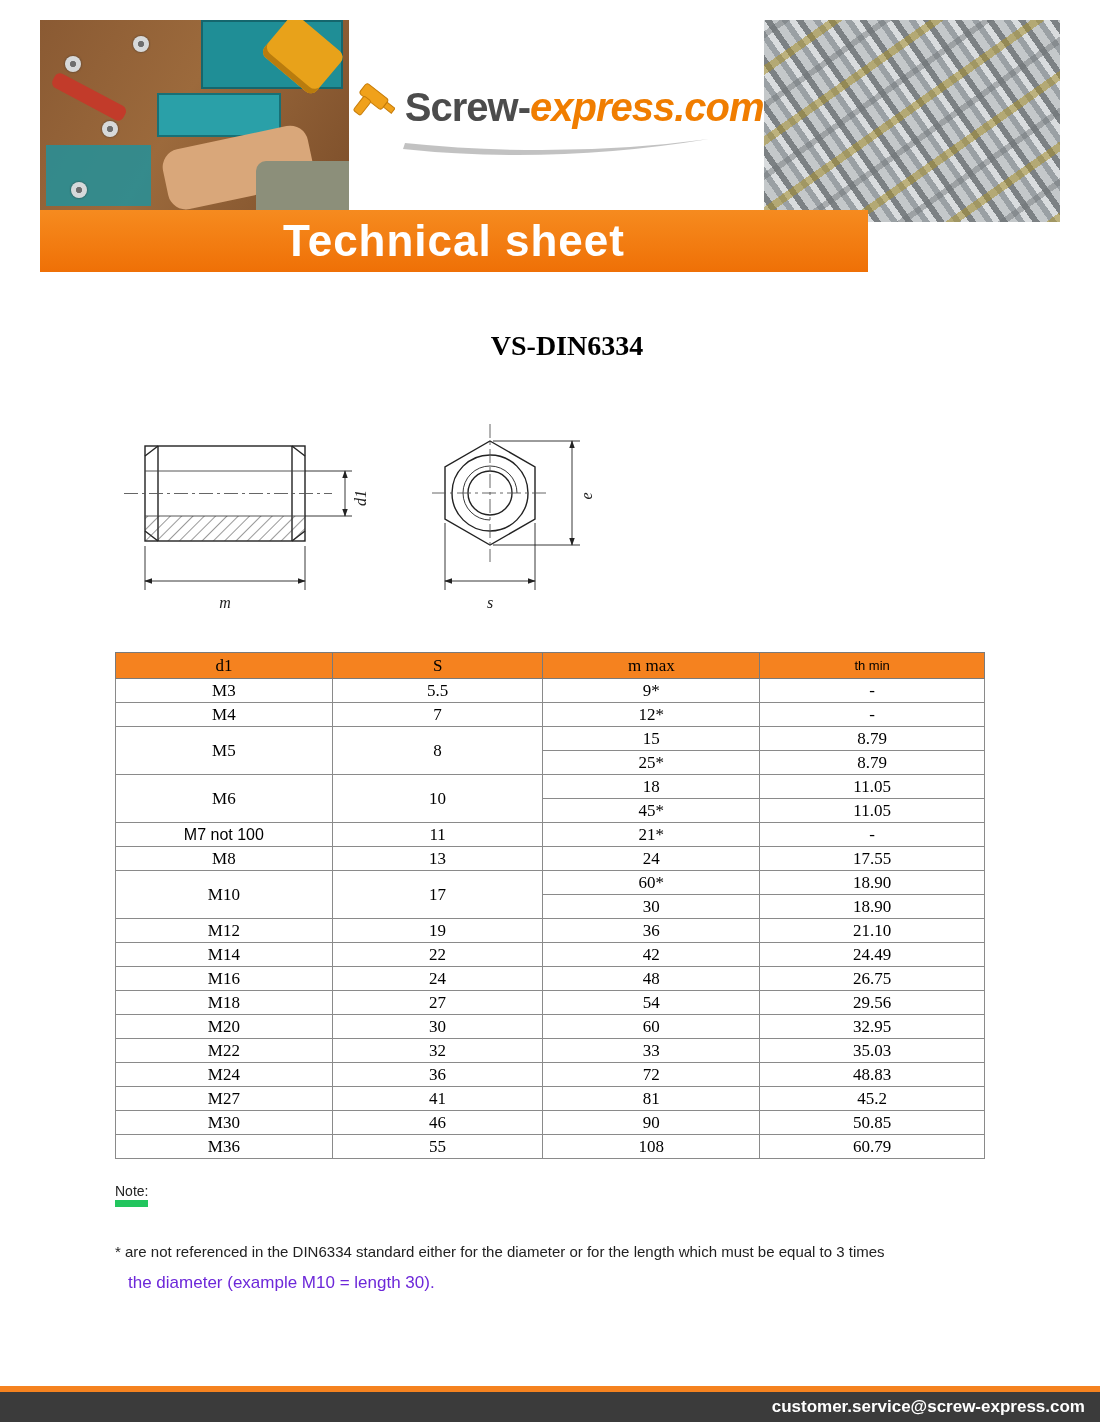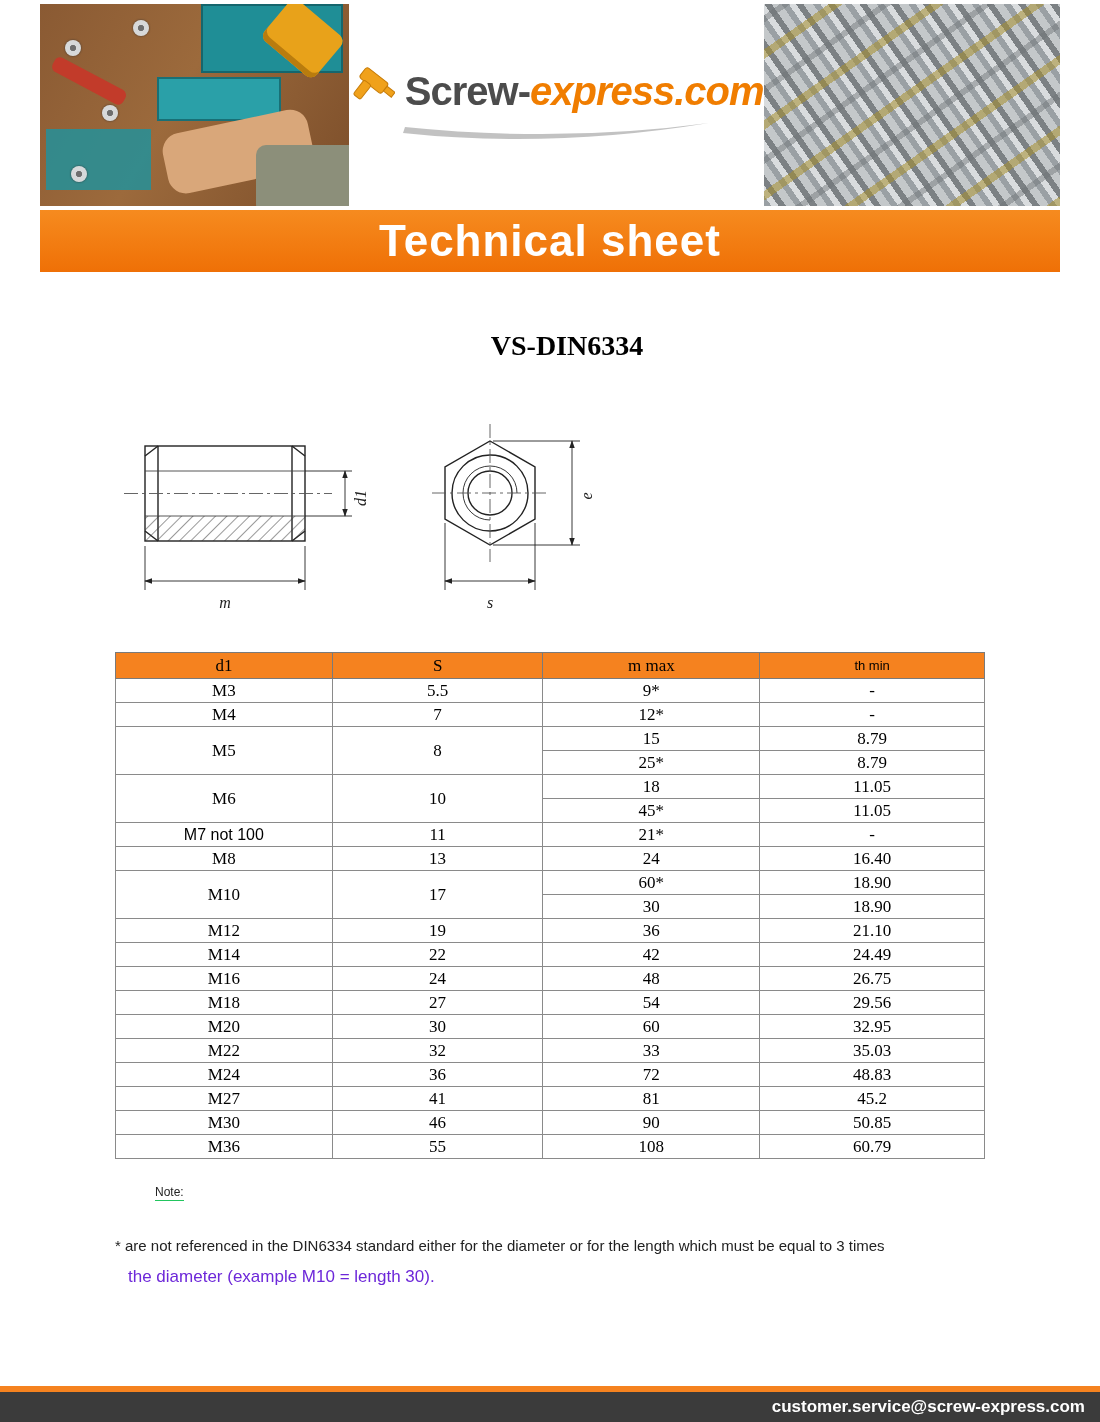--- a/index.html
+++ b/index.html
@@ -1,20 +1,20 @@
 <!DOCTYPE html>
 <html><head>
 <meta charset="utf-8">
 <style>
   html,body{margin:0;padding:0;background:#ffffff;}
   .page{position:relative;width:1100px;height:1422px;background:#fff;overflow:hidden;
         font-family:"Liberation Sans",sans-serif;color:#1a1a1a;}
 
   
-  .header{position:absolute;top:4px;left:40px;width:1020px;height:202px;display:flex;justify-content:center;}
+  .header{position:absolute;top:20px;left:40px;width:1020px;height:202px;display:flex;justify-content:center;}
   .photo{position:relative;height:202px;overflow:hidden;}
   .photo-left{width:325px;background:
       linear-gradient(120deg,#8a5a33 0%,#9c6a3c 45%,#7c4e2a 100%);}
   .photo-left .tray1{position:absolute;left:52%;top:0;width:46%;height:34%;background:#1f8e96;
       box-shadow:inset 0 0 0 2px #15666d;}
   .photo-left .tray2{position:absolute;left:38%;top:36%;width:40%;height:22%;background:#2aa0a8;
       box-shadow:inset 0 0 0 2px #187076;}
   .photo-left .tray3{position:absolute;left:2%;top:62%;width:34%;height:30%;background:#23919a;opacity:.85;}
   .photo-left .arm{position:absolute;left:40%;top:58%;width:48%;height:30%;background:#d9a77a;
       border-radius:18px;transform:rotate(-12deg);}
@@ -33,21 +33,21 @@
 
   .logo-wrap{flex:1;display:flex;flex-direction:column;align-items:center;justify-content:center;background:#fff;}
   .logo-line{display:flex;align-items:center;white-space:nowrap;}
   .logo-drill{margin-right:10px;}
   .logo-text{font-size:40px;font-weight:bold;letter-spacing:-1px;}
   .logo-dark{color:#4c4c4c;}
   .logo-orange{color:#f07d00;font-style:italic;}
   .swoosh{margin-top:2px;}
 
   
-  .banner{position:absolute;top:210px;left:40px;width:1020px;height:62px;
+  .banner{position:absolute;top:210px;left:40px;width:828px;height:62px;
       background:linear-gradient(#f68b1f,#ef7006);display:flex;align-items:center;justify-content:center;}
   .banner-text{color:#ffffff;font-size:44px;font-weight:bold;letter-spacing:1px;}
 
   
   .sheet-title{position:absolute;top:330px;left:17px;width:100%;text-align:center;
       font-family:"Liberation Serif",serif;font-weight:bold;font-size:28px;color:#000;}
 
   
   .drawing{position:absolute;top:416px;left:100px;}
   .dim-label{font-family:"Liberation Serif",serif;font-style:italic;font-size:16px;fill:#222;}
@@ -56,21 +56,21 @@
   .spec-table{position:absolute;top:652px;left:115px;border-collapse:collapse;width:870px;
       font-family:"Liberation Serif",serif;font-size:17px;color:#000;}
   .spec-table th,.spec-table td{border:1px solid #8a8a8a;text-align:center;padding:0;height:23px;line-height:23px;}
   .spec-table{border:1px solid #444;}
   .spec-table thead th{background:#f5821f;font-weight:normal;height:25px;line-height:25px;border-color:#7a7a7a;}
   .spec-table thead th.min-col{font-family:"Liberation Sans",sans-serif;font-size:13px;}
   .spec-table td.sans-cell{font-family:"Liberation Sans",sans-serif;font-size:16px;}
 
   
   .note{position:absolute;top:1182px;left:115px;width:880px;}
-  .note-label{display:inline-block;font-size:12px;color:#222;border-bottom:1px solid #22c55e;padding-bottom:1px;margin-left:40px;}
+  .note-label{display:inline-block;font-size:14px;color:#222;border-bottom:7px solid #22c55e;padding-bottom:1px;}
   .note-line1{margin:36px 0 6px 0;font-size:15px;color:#222;}
   .note-line2{margin:13px;font-size:17px;color:#6d28d9;}
 
   
   .footer{position:absolute;left:0;bottom:0;width:100%;}
   .footer-strip{height:6px;background:#f5821f;}
   .footer-bar{height:30px;background:#3b3b3b;display:flex;align-items:center;justify-content:flex-end;padding-right:15px;box-sizing:border-box;}
   .footer-email{color:#ffffff;font-weight:bold;font-size:17px;}
 </style>
 </head>
@@ -233,21 +233,21 @@
         <tr>
           <td class="sans-cell" rowspan="1">M7 not 100</td>
           <td rowspan="1">11</td>
           <td>21*</td>
           <td>-</td>
         </tr>
         <tr>
           <td rowspan="1">M8</td>
           <td rowspan="1">13</td>
           <td>24</td>
-          <td>16.40</td>
+          <td>17.55</td>
         </tr>
         <tr>
           <td rowspan="2">M10</td>
           <td rowspan="2">17</td>
           <td>60*</td>
           <td>18.90</td>
         </tr>
         <tr>
           <td>30</td>
           <td>18.90</td>

